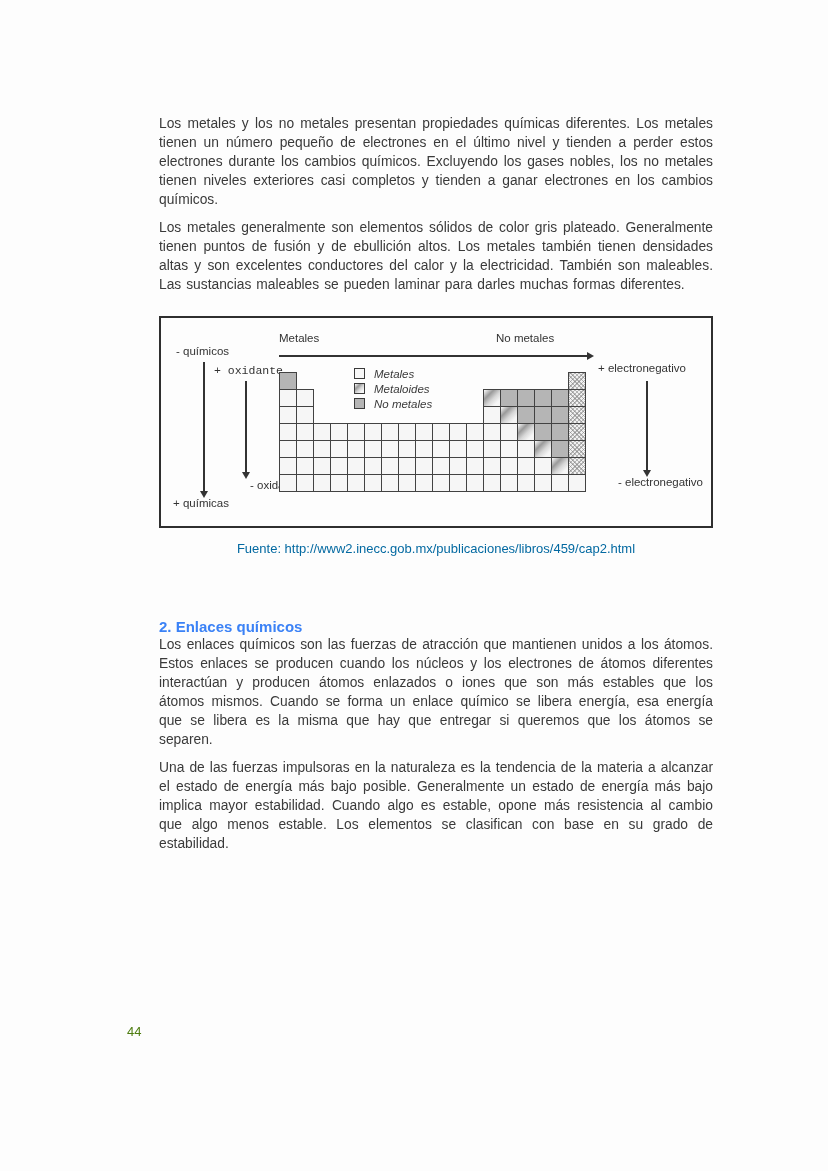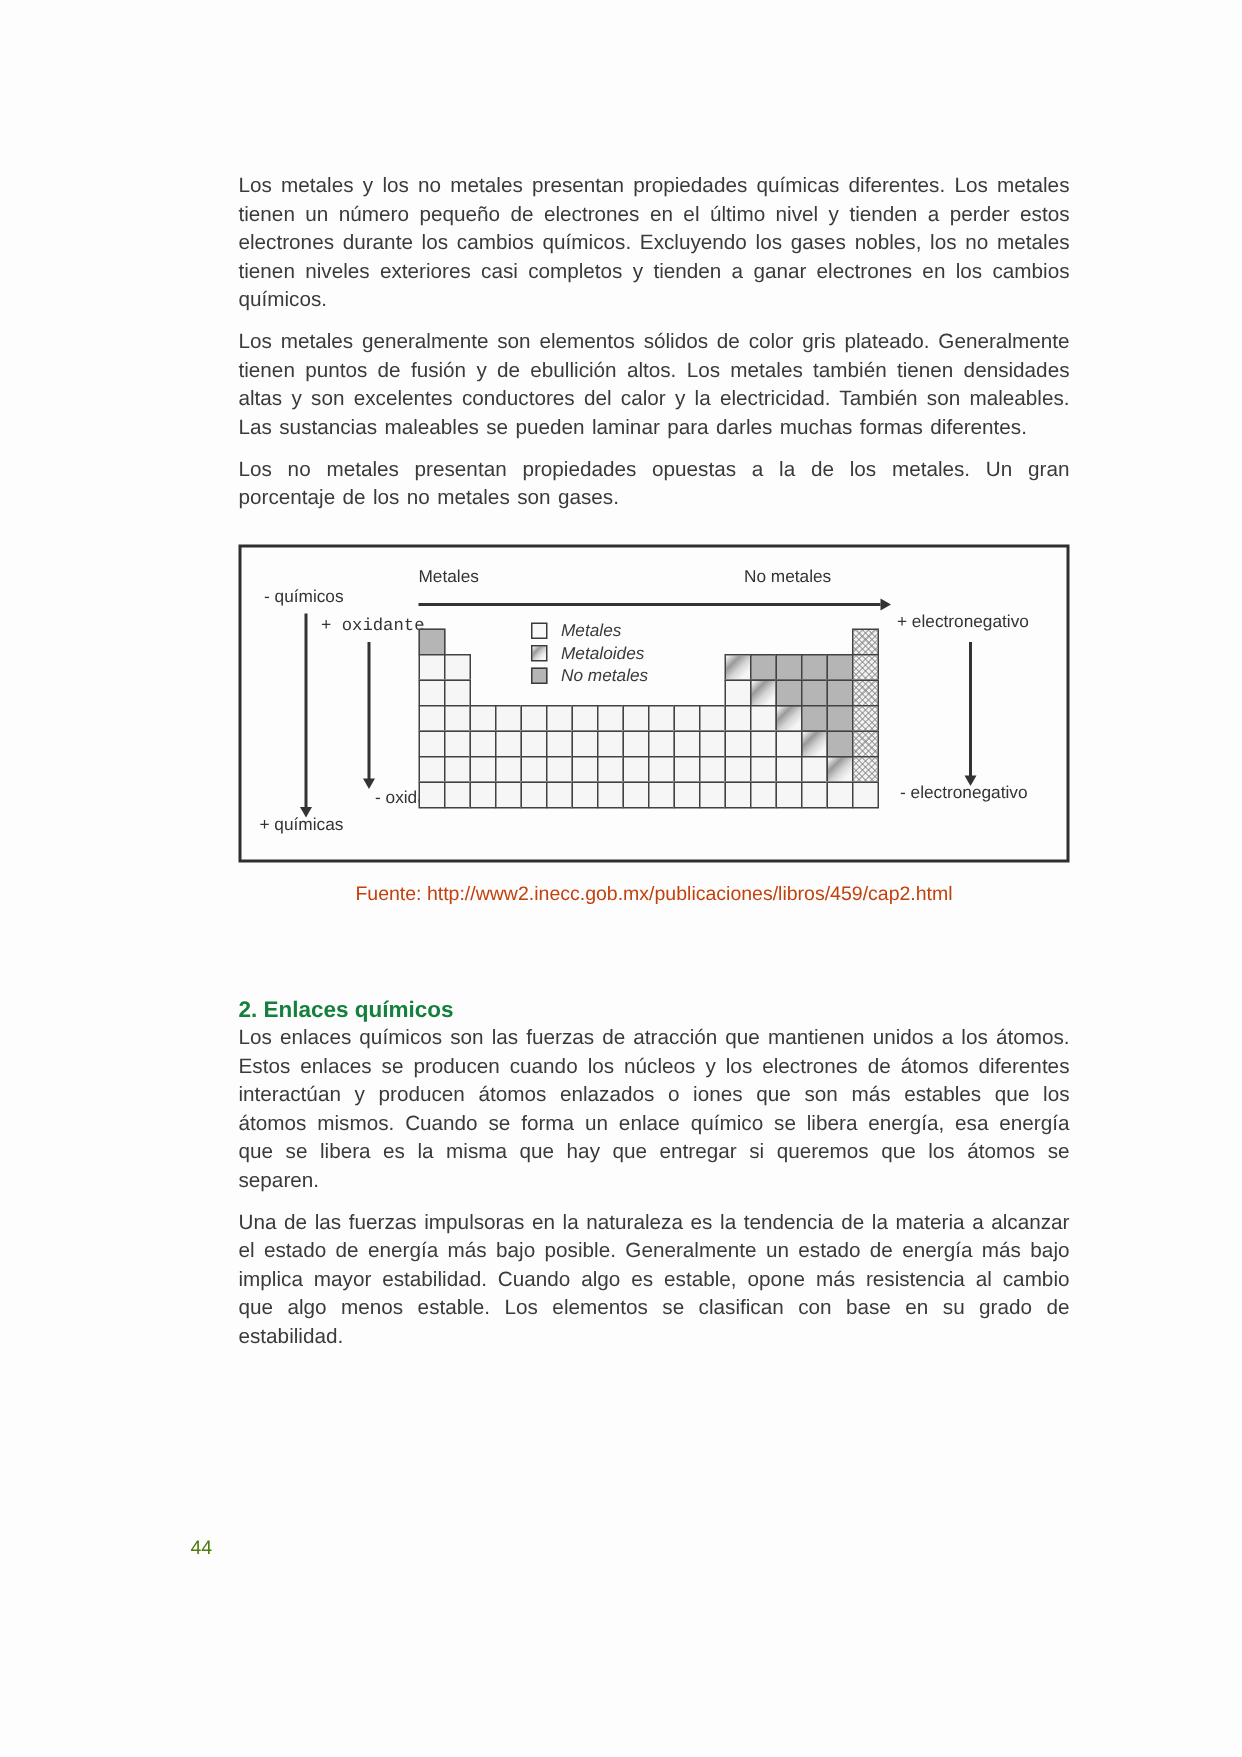--- a/index.html
+++ b/index.html
@@ -48,52 +48,51 @@
   .cell.metaloide, .swatch.metaloide {
     background:linear-gradient(135deg,#ffffff 0%,#9a9a9a 30%,#d6d6d6 55%,#f6f6f6 80%);
   }
   .cell.noble {
     background-color:#f1f1f1;
     background-image:
       repeating-linear-gradient(45deg, rgba(120,120,120,.5) 0 1px, transparent 1px 3px),
       repeating-linear-gradient(-45deg, rgba(120,120,120,.5) 0 1px, transparent 1px 3px);
   }
   
-  .caption { margin:13px 0 0 0; font-size:13px; text-align:center; color:#c2410c; }
-  .heading { margin:62px 0 0 0; font-size:15px; font-weight:bold; color:#15803d; }
+  .caption { margin:13px 0 0 0; font-size:13px; text-align:center; color:#0369a1; }
+  .heading { margin:62px 0 0 0; font-size:15px; font-weight:bold; color:#3b82f6; }
   .after-heading { margin-top:33px; }
   .page-number { position:absolute; left:127px; top:1024px; font-size:13px; color:#4d7c0f; }
 </style>
 </head>
 <body>
 
 <div class="page">
   <div class="content">
 
     <p class="body">Los metales y los no metales presentan propiedades químicas diferentes. Los metales tienen un número pequeño de electrones en el último nivel y tienden a perder estos electrones durante los cambios químicos. Excluyendo los gases nobles, los no metales tienen niveles exteriores casi completos y tienden a ganar electrones en los cambios químicos.</p>
     <p class="body">Los metales generalmente son elementos sólidos de color gris plateado. Generalmente tienen puntos de fusión y de ebullición altos. Los metales también tienen densidades altas y son excelentes conductores del calor y la electricidad. También son maleables. Las sustancias maleables se pueden laminar para darles muchas formas diferentes.</p>
-    <p class="body">Los no metales presentan propiedades opuestas a la de los metales. Un gran porcentaje de los no metales son gases.</p>
 
     <div class="figure">
 
       <span class="fig-label" style="left:118px; top:14px;">Metales</span>
       <span class="fig-label" style="left:335px; top:14px;">No metales</span>
       <div class="h-arrow" style="left:118px; top:37px; width:308px;"></div>
 
       <span class="fig-label" style="left:15px; top:27px;">- químicos</span>
       <div class="v-arrow" style="left:42px; top:44px; height:130px;"></div>
       <span class="fig-label" style="left:12px; top:179px;">+ químicas</span>
 
       <span class="fig-label" style="left:53px; top:46px;font-family:Liberation Mono, monospace;">+ oxidante</span>
       <div class="v-arrow" style="left:84px; top:63px; height:92px;"></div>
       <span class="fig-label" style="left:58px; top:161px;margin-left:31px;">- oxidante</span>
 
       <span class="fig-label" style="left:437px; top:44px;">+ electronegativo</span>
       <div class="v-arrow" style="left:485px; top:63px; height:90px;"></div>
-      <span class="fig-label" style="left:439px; top:158px;">- electronegativo</span>
+      <span class="fig-label" style="left:457px; top:158px;">- electronegativo</span>
 
       <div class="legend">
         <div class="legend-row">
           <span class="swatch"></span>
           <span class="legend-label">Metales</span>
         </div>
         <div class="legend-row">
           <span class="swatch metaloide"></span>
           <span class="legend-label">Metaloides</span>
         </div>

